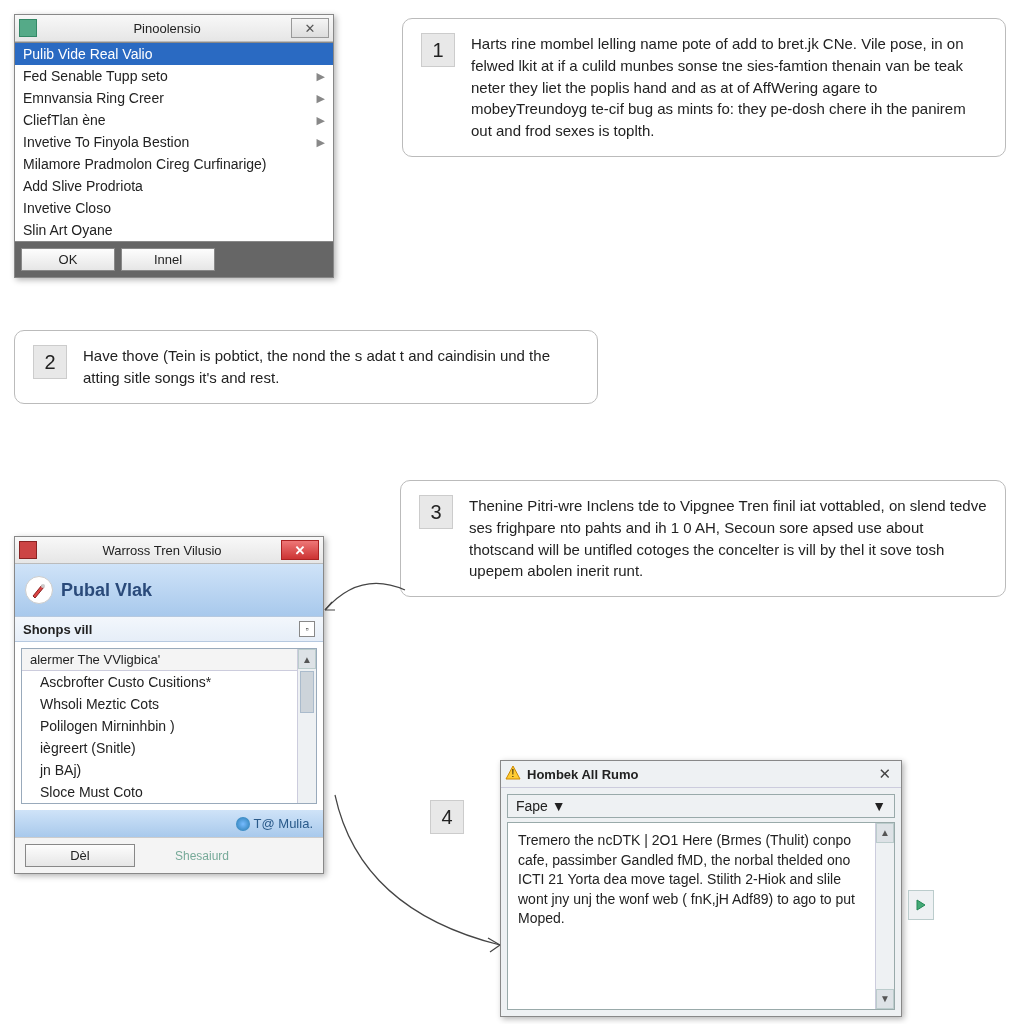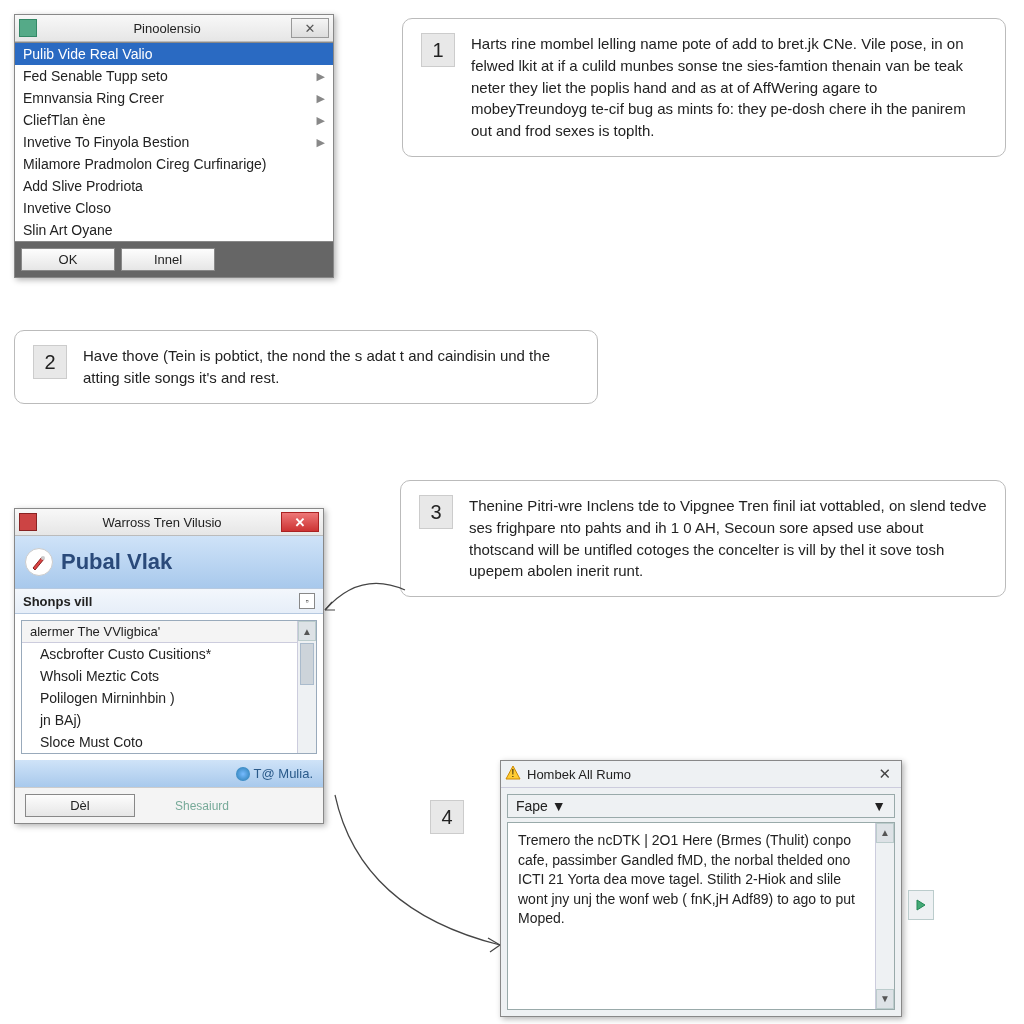--- a/index.html
+++ b/index.html
@@ -83,45 +83,46 @@
 <div class="step" style="left:14px;top:330px;width:546px">
   <div class="num">2</div>
   <p>Have thove (Tein is pobtict, the nond the s adat t and caindisin und the atting sitle songs it's and rest.</p>
 </div>
 
 <div class="step" style="left:400px;top:480px;width:568px">
   <div class="num">3</div>
   <p>Thenine Pitri-wre Inclens tde to Vipgnee Tren finil iat vottabled, on slend tedve ses frighpare nto pahts and ih 1 0 AH, Secoun sore apsed use about thotscand will be untifled cotoges the concelter is vill by thel it sove tosh upepem abolen inerit runt.</p>
 </div>
 
-<div class="dialog" style="left:14px;top:508px;width:308px">
+<div class="dialog" style="left:14px;top:536px;width:308px">
   <div class="titlebar" style="background:linear-gradient(#f8f8f8,#e6e6e6);border-bottom:1px solid #bbb">
     <span style="width:16px;height:16px;background:#c44;border:1px solid #822;margin-right:6px"></span>
     <span class="t">Warross Tren Vilusio</span>
     <span class="closebtn red">✕</span>
   </div>
   <div class="blue" style="padding:12px 10px;display:flex;align-items:center">
     <span class="appicon">
       <svg width="18" height="18" viewBox="0 0 18 18">
           <path d="M3 15 L12 4 L14 6 L5 17 Z" fill="#d44" stroke="#822"></path>
           <circle cx="13" cy="5" r="2" fill="#ccc"></circle>
         </svg>
     </span>
-    <span style="font-size:22px;font-weight:bold;color:#2a4a7a">Pubal Vlak</span>
+    <span style="font-size:18px;font-weight:bold;color:#2a4a7a">Pubal Vlak</span>
   </div>
   <div class="sect">
     <span>Shonps vill</span>
     <span style="width:14px;height:14px;border:1px solid #888;background:#fff;font-size:9px;display:flex;align-items:center;justify-content:center">▫</span>
   </div>
   <div style="border:1px solid #9ab;margin:6px;position:relative">
     <div style="background:#f4f4f4;padding:3px 8px;font-size:13px;border-bottom:1px solid #ccd">alermer The VVligbica'</div>
     <div id="list2">
         <div class="row" style="padding-left: 18px; padding-right: 22px;">Ascbrofter Custo Cusitions*</div>
         <div class="row" style="padding-left: 18px; padding-right: 22px;">Whsoli Meztic Cots</div>
         <div class="row" style="padding-left: 18px; padding-right: 22px;">Polilogen Mirninhbin )</div>
+        <div class="row" style="padding-left: 18px; padding-right: 22px;">iègreert (Snitle)</div>
         <div class="row" style="padding-left: 18px; padding-right: 22px;">jn BAj)</div>
         <div class="row" style="padding-left: 18px; padding-right: 22px;">Sloce Must Coto</div>
       </div>
     <div class="scrollbar">
       <div class="sbtn">▲</div>
       <div style="height:40px;margin:2px;background:#cdd4da;border:1px solid #abc"></div>
     </div>
   </div>
   <div class="blue" style="padding:6px 10px;display:flex;justify-content:flex-end;align-items:center;font-size:13px;color:#2a5a8a">
     <span style="width:14px;height:14px;border-radius:50%;background:radial-gradient(#7bf,#27a);margin-right:4px"></span>
@@ -136,21 +137,21 @@
 <div class="num" style="position:absolute;left:430px;top:800px">4</div>
 
 <div class="dialog" style="left:500px;top:760px;width:400px;background:#eef1f3">
   <div class="titlebar" style="background:#eef1f3;border-bottom:1px solid #ccd">
     <span style="margin-right:6px">
       <svg width="16" height="16" viewBox="0 0 16 16">
           <path d="M8 1 L15 14 L1 14 Z" fill="#fc3" stroke="#c80"></path>
           <text x="8" y="12" text-anchor="middle" font-size="10" fill="#000">!</text>
         </svg>
     </span>
-    <span style="font-weight:normal">Hombek All Rumo</span>
+    <span style="font-weight:bold">Hombek All Rumo</span>
     <span style="flex:1"></span>
     <span style="font-size:15px;color:#444;padding:0 6px">✕</span>
   </div>
   <div style="padding:6px">
     <div class="dropdown">
       <span><span>Fape</span> ▼</span>
       <span>▼</span>
     </div>
     <div class="textbox" style="margin-top:4px;height:170px">
       <div style="padding-right:20px">Tremero the ncDTK | 2O1 Here (Brmes (Thulit) conpo cafe, passimber Gandled fMD, the norbal thelded ono ICTI 21 Yorta dea move tagel. Stilith 2-Hiok and slile wont jny unj the wonf web ( fnK,jH Adf89) to ago to put Moped.</div>

